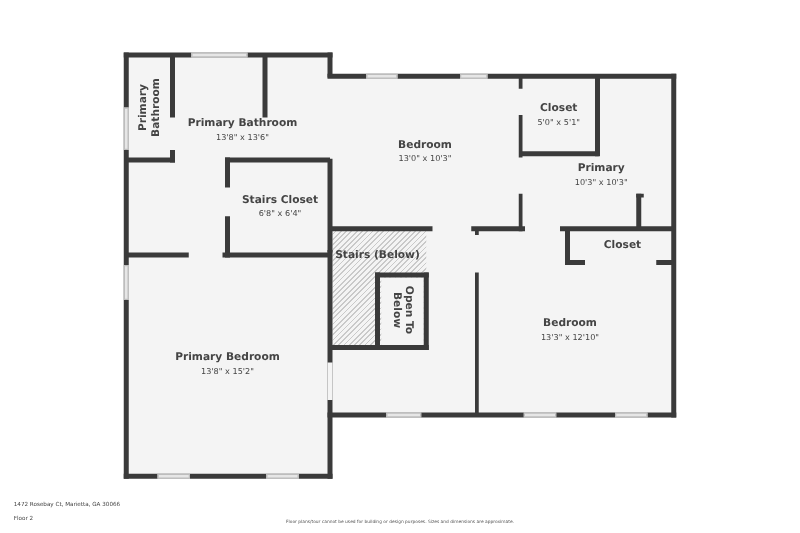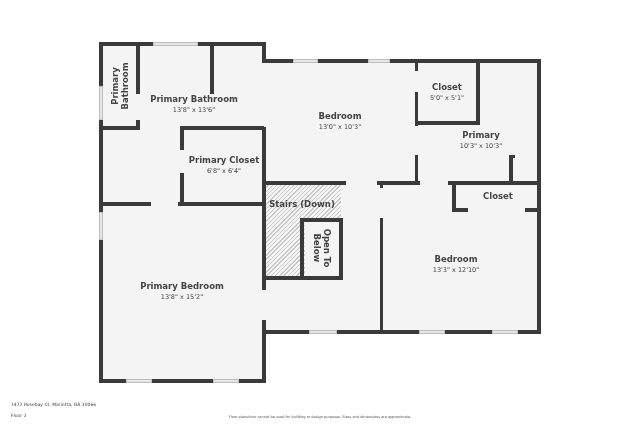--- a/index.html
+++ b/index.html
@@ -89,40 +89,40 @@
   <div class="gap" style="left:262px;top:290px;width:4px;height:30px;background:#f4f4f4;"></div>
 
   <div class="lbl vert" style="left:120px;top:86px;">
     <span class="n" style="width:60px;white-space:normal;line-height:10px;">Primary Bathroom</span>
   </div>
   <div class="lbl" style="left:194px;top:104px;">
     <span class="n">Primary Bathroom</span>
     <span class="d">13'8" x 13'6"</span>
   </div>
   <div class="lbl" style="left:224px;top:165px;">
-    <span class="n">Primary Closet</span>
+    <span class="n">Stairs Closet</span>
     <span class="d">6'8" x 6'4"</span>
   </div>
   <div class="lbl" style="left:340px;top:121px;">
     <span class="n">Bedroom</span>
     <span class="d">13'0" x 10'3"</span>
   </div>
   <div class="lbl" style="left:447px;top:92px;">
     <span class="n">Closet</span>
     <span class="d">5'0" x 5'1"</span>
   </div>
   <div class="lbl" style="left:481px;top:140px;">
     <span class="n">Primary</span>
     <span class="d">10'3" x 10'3"</span>
   </div>
   <div class="lbl" style="left:498px;top:196px;">
     <span class="n">Closet</span>
   </div>
   <div class="lbl" style="left:302px;top:204px;">
-    <span class="n" style="font-weight:bold;">Stairs (Down)</span>
+    <span class="n" style="font-weight:bold;">Stairs (Below)</span>
   </div>
   <div class="lbl vert2" style="left:322px;top:248px;">
     <span class="n" style="width:44px;white-space:normal;line-height:10px;">Open To Below</span>
   </div>
   <div class="lbl" style="left:456px;top:264px;">
     <span class="n">Bedroom</span>
     <span class="d">13'3" x 12'10"</span>
   </div>
   <div class="lbl" style="left:182px;top:291px;text-align:center;">
     <span class="n">Primary Bedroom</span>

